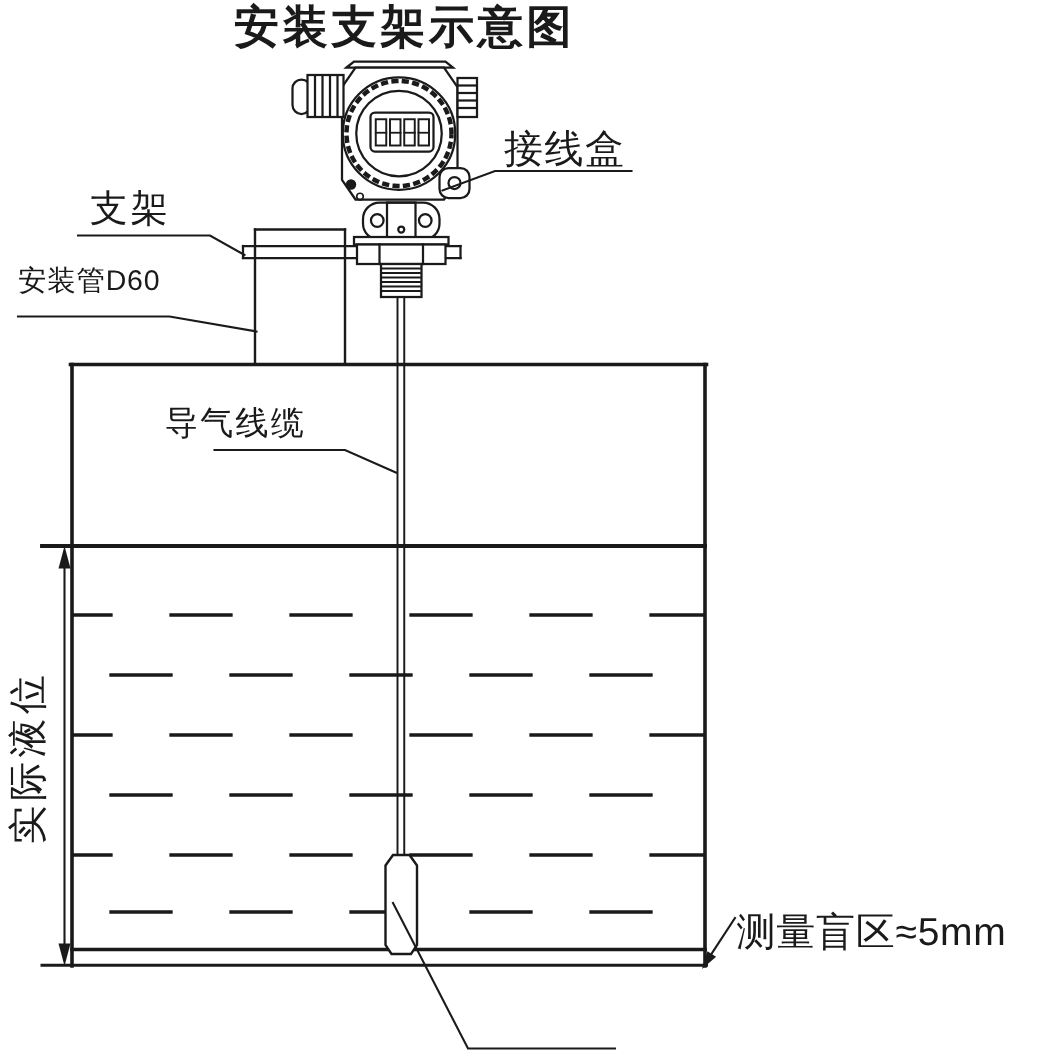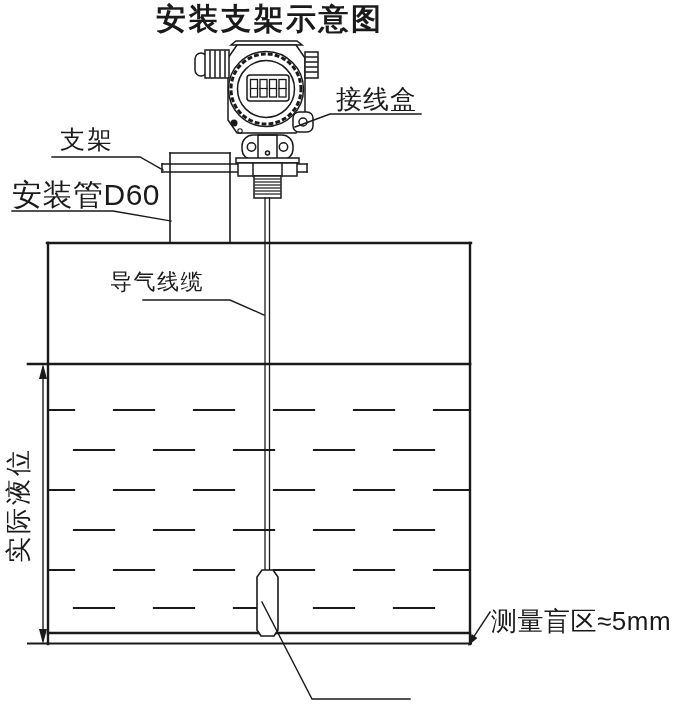--- a/index.html
+++ b/index.html
@@ -7,21 +7,21 @@
     width:700px;height:708px;background:#ffffff;
     font-family:"Liberation Sans","DejaVu Sans",sans-serif;
     color:#1a1a1a;overflow:hidden;position:relative;
   }
   .stage{position:absolute;left:0;top:0;width:700px;height:708px;}
   svg{position:absolute;left:0;top:0;}
   .lbl{position:absolute;white-space:nowrap;color:#1a1a1a;line-height:1.1;}
   .t-title{left:156px;top:2px;font-size:30px;font-weight:600;letter-spacing:2.5px;}
   .t-junction{left:336px;top:85px;font-size:26px;letter-spacing:1px;}
   .t-bracket{left:60px;top:126px;font-size:25px;letter-spacing:2px;}
-  .t-pipe{left:12px;top:178px;font-size:30px;letter-spacing:0.5px;}
+  .t-pipe{left:12px;top:178px;font-size:19px;letter-spacing:0.5px;}
   .t-aircable{left:110px;top:270px;font-size:22px;letter-spacing:1.5px;}
   .t-level{left:-58px;top:492px;width:150px;height:26px;text-align:center;
            font-size:26px;letter-spacing:3px;transform:rotate(-90deg);}
   .t-blind{left:491px;top:607px;font-size:26px;letter-spacing:0.5px;}
   .t-transmitter{left:317px;top:666px;font-size:27px;letter-spacing:3px;}
 </style>
 </head>
 <body>
 
 <div class="stage">

